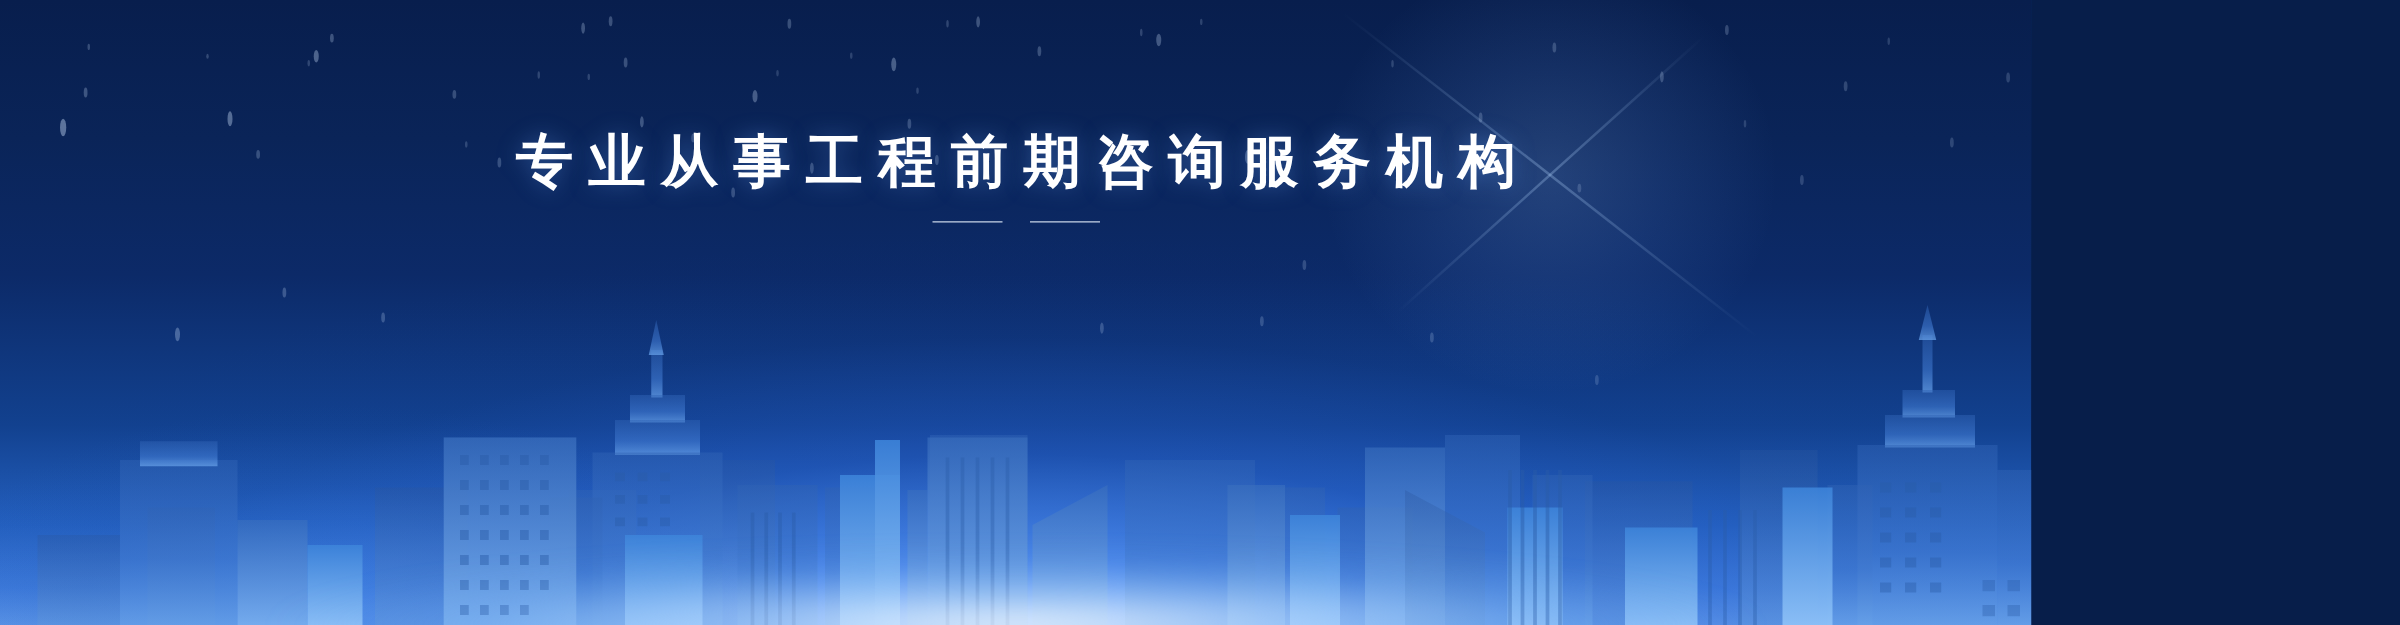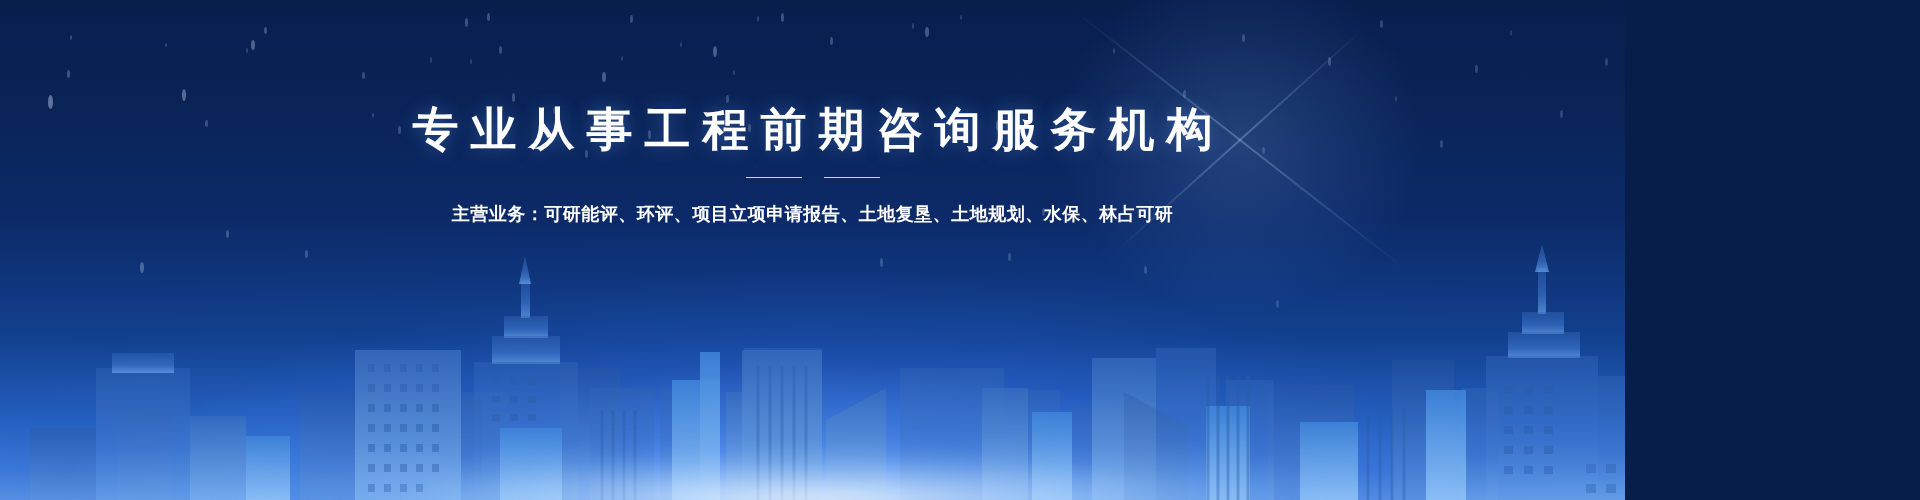--- a/index.html
+++ b/index.html
@@ -461,16 +461,15 @@
 
   <div class="text-block">
 
     <h1 class="headline">专业从事工程前期咨询服务机构</h1>
 
     <div class="sub-row">
       <span class="rule"></span>
       <span class="rule"></span>
     </div>
 
-    <div class="biz">主营业务：可研能评、环评、项目立项申请报告、土地复垦、土地规划、水保、林占可研</div>
   </div>
 
 </div>
 
 </body></html>

